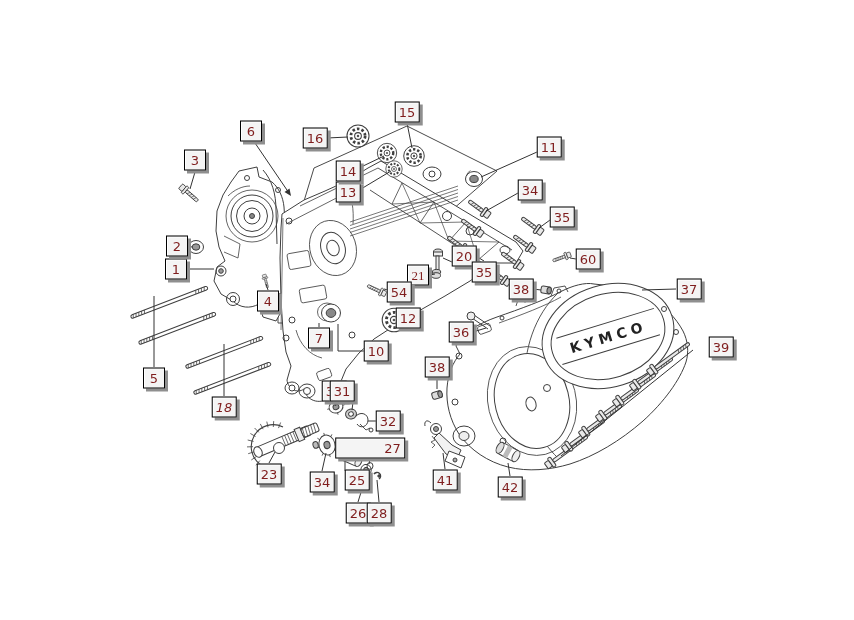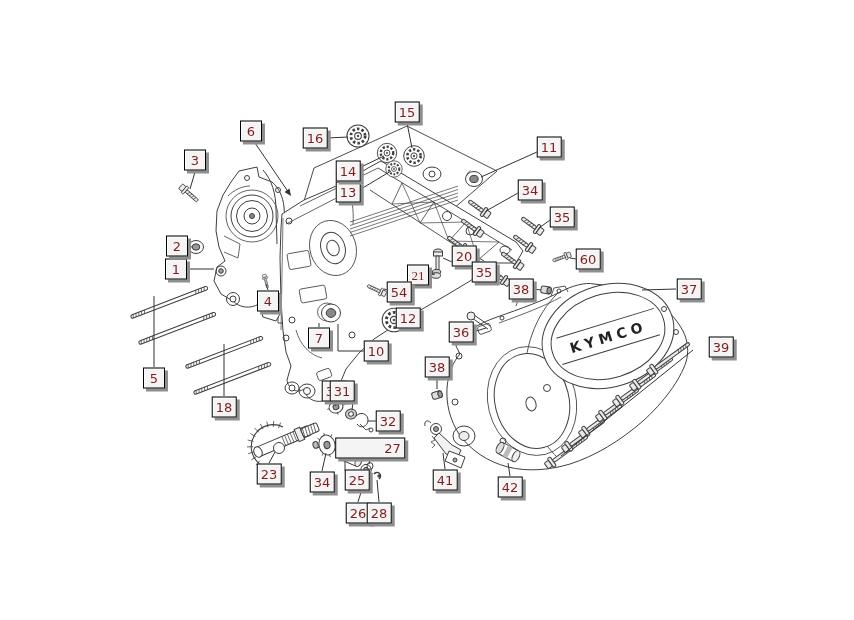--- a/index.html
+++ b/index.html
@@ -374,21 +374,21 @@
       <div class="callout" style="left: 154px; top: 378px;">5</div>
       <div class="callout" style="left: 251px; top: 131px;">6</div>
       <div class="callout" style="left: 319px; top: 338px;">7</div>
       <div class="callout" style="left: 376px; top: 351px;">10</div>
       <div class="callout" style="left: 549px; top: 147px;">11</div>
       <div class="callout" style="left: 408px; top: 318px;">12</div>
       <div class="callout" style="left: 348px; top: 192px;">13</div>
       <div class="callout" style="left: 348px; top: 171px;">14</div>
       <div class="callout" style="left: 407px; top: 112px;">15</div>
       <div class="callout" style="left: 315px; top: 138px;">16</div>
-      <div class="callout" style="left: 224px; top: 407px;">18</div>
+      <div class="callout" style="left: 224px; top: 407px; font-style: italic;">18</div>
       <div class="callout" style="left: 464px; top: 256px;">20</div>
       <div class="callout" style="left: 418px; top: 275px; font-family: Liberation Serif, serif;">21</div>
       <div class="callout" style="left: 269px; top: 474px;">23</div>
       <div class="callout" style="left: 322px; top: 482px;">34</div>
       <div class="callout" style="left: 345px; top: 480px; margin-left: 12px;">25</div>
       <div class="callout" style="left: 358px; top: 513px;">26</div>
       <div class="callout" style="left: 370px; top: 448px; padding-left: 48px;">27</div>
       <div class="callout" style="left: 379px; top: 513px;">28</div>
       <div class="callout" style="left: 334px; top: 391px;">30</div>
       <div class="callout" style="left: 342px; top: 391px;">31</div>

